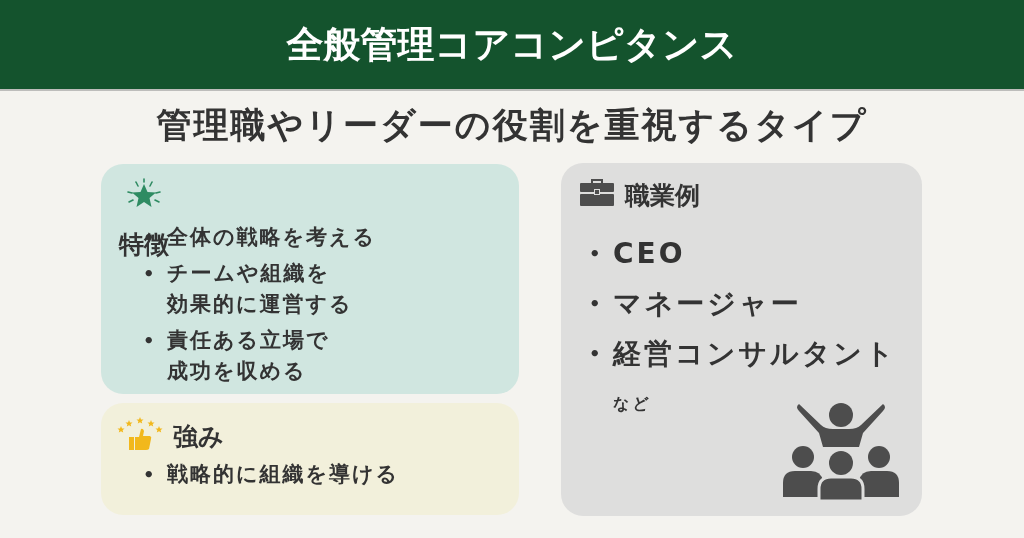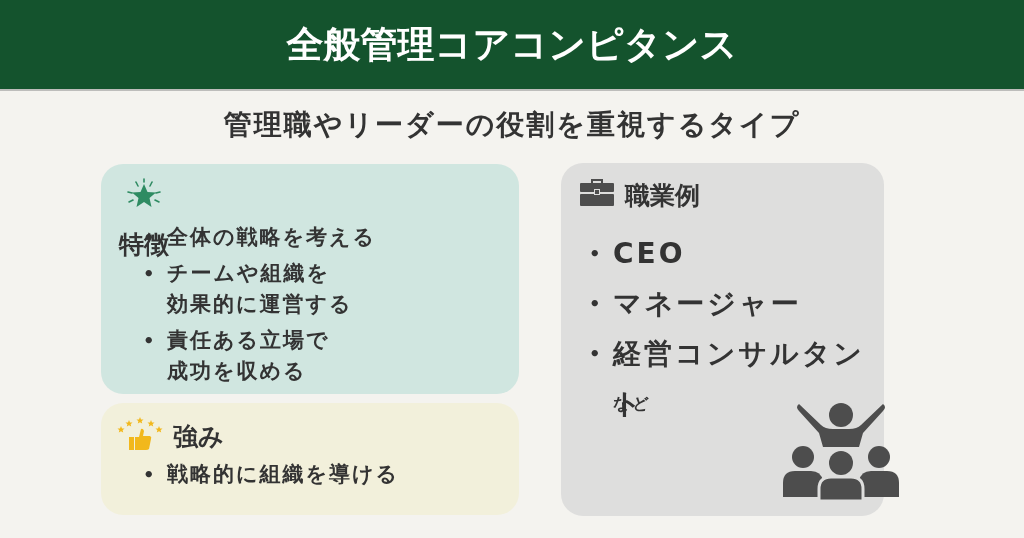--- a/index.html
+++ b/index.html
@@ -14,29 +14,29 @@
     position: absolute; left: 0; top: 0; width: 1024px; height: 89px;
     background: #14532d;
     border-bottom: 2px solid #bdbdbb;
     display: flex; align-items: center; justify-content: center;
   }
   .header h1 {
     margin: 0; color: #ffffff; font-size: 37px; font-weight: bold; letter-spacing: 0px;
   }
   .subtitle {
     position: absolute; left: 0; top: 100px; width: 1024px; height: 50px;
-    text-align: center; font-size: 28px; font-weight: bold; color: #333333;
+    text-align: center; font-size: 35px; font-weight: bold; color: #333333;
     line-height: 50px; letter-spacing: 2px;
   }
   .card {
     position: absolute; border-radius: 22px;
   }
   .card-features { left: 101px; top: 164px; width: 418px; height: 230px; background: #d0e6e0; }
   .card-strengths { left: 101px; top: 403px; width: 418px; height: 112px; background: #f2f0db; }
-  .card-jobs { left: 561px; top: 163px; width: 295px; height: 353px; background: #dededd; padding-left: 28px; }
+  .card-jobs { left: 561px; top: 163px; width: 361px; height: 353px; background: #dededd; }
   .card-head {
     position: absolute; display: flex; align-items: center; gap: 10px;
     font-size: 25px; font-weight: bold; color: #333333;
   }
   .card-features .card-head { left: 18px; top: 14px; flex-direction: column; }
   .card-strengths .card-head { left: 16px; top: 12px; }
   .card-jobs .card-head { left: 18px; top: 14px; }
   ul { list-style: none; margin: 0; padding: 0; position: absolute; }
   li {
     position: relative; padding-left: 26px; font-weight: bold; color: #333333;

